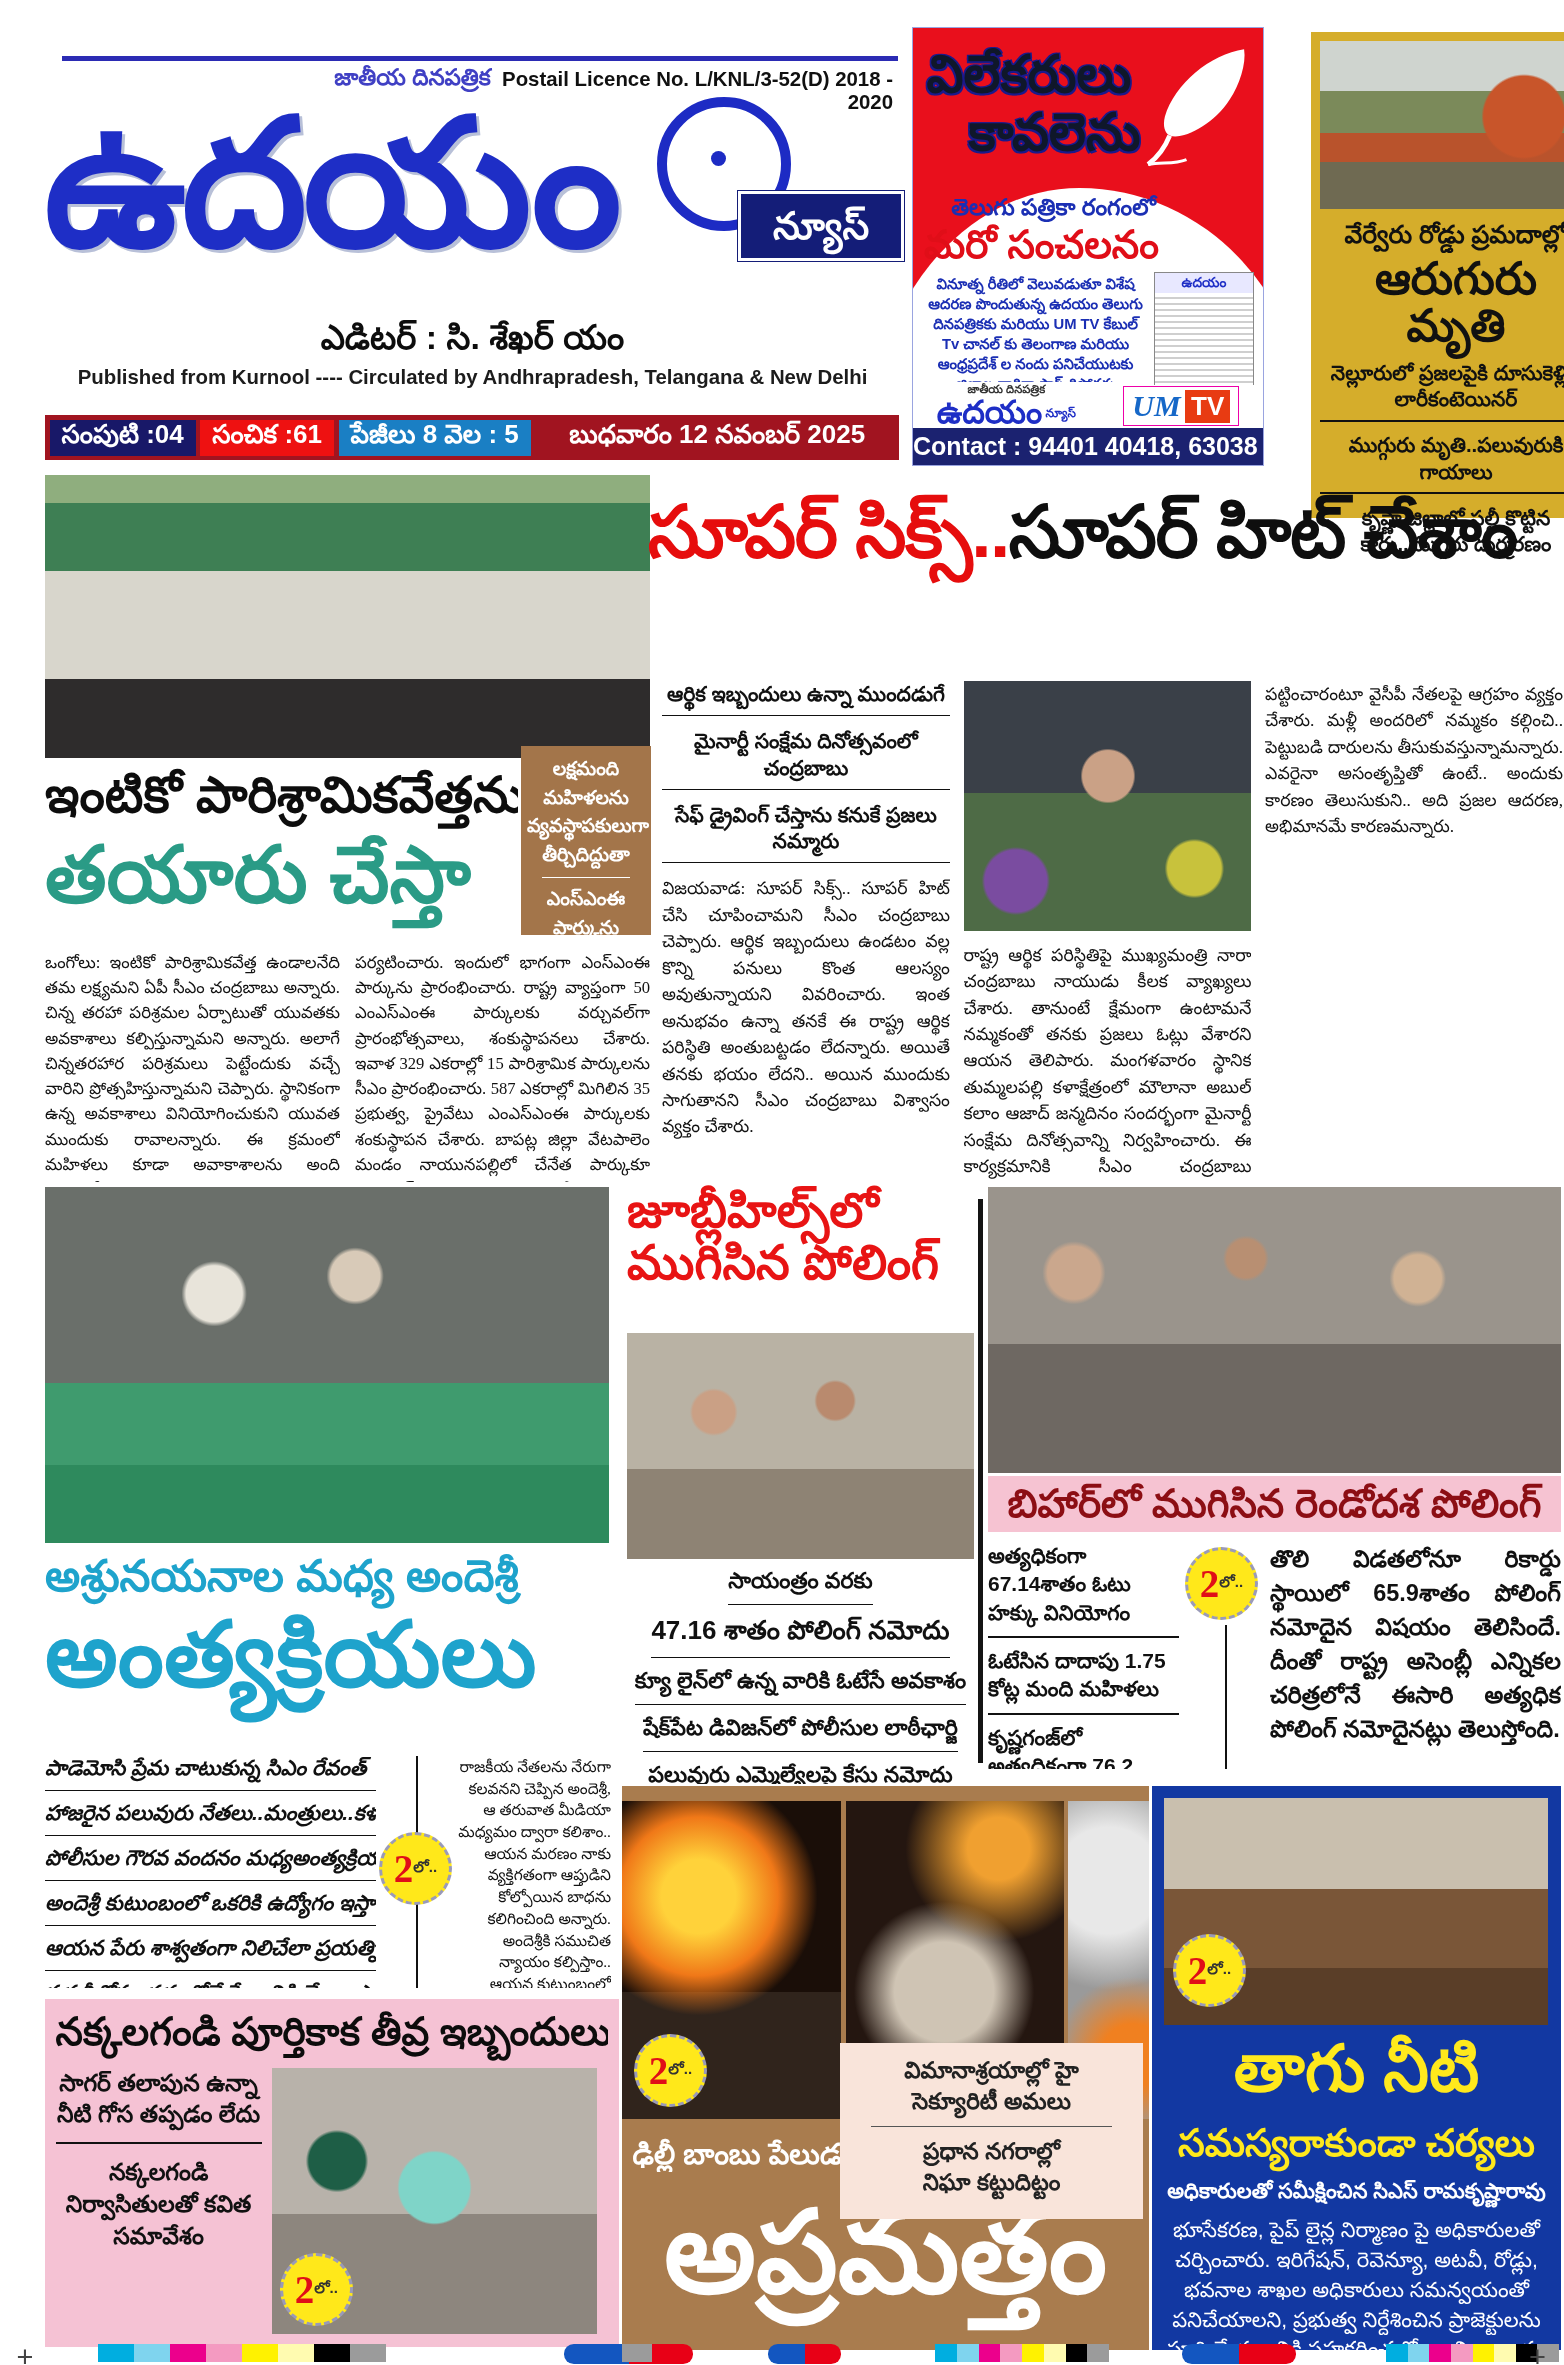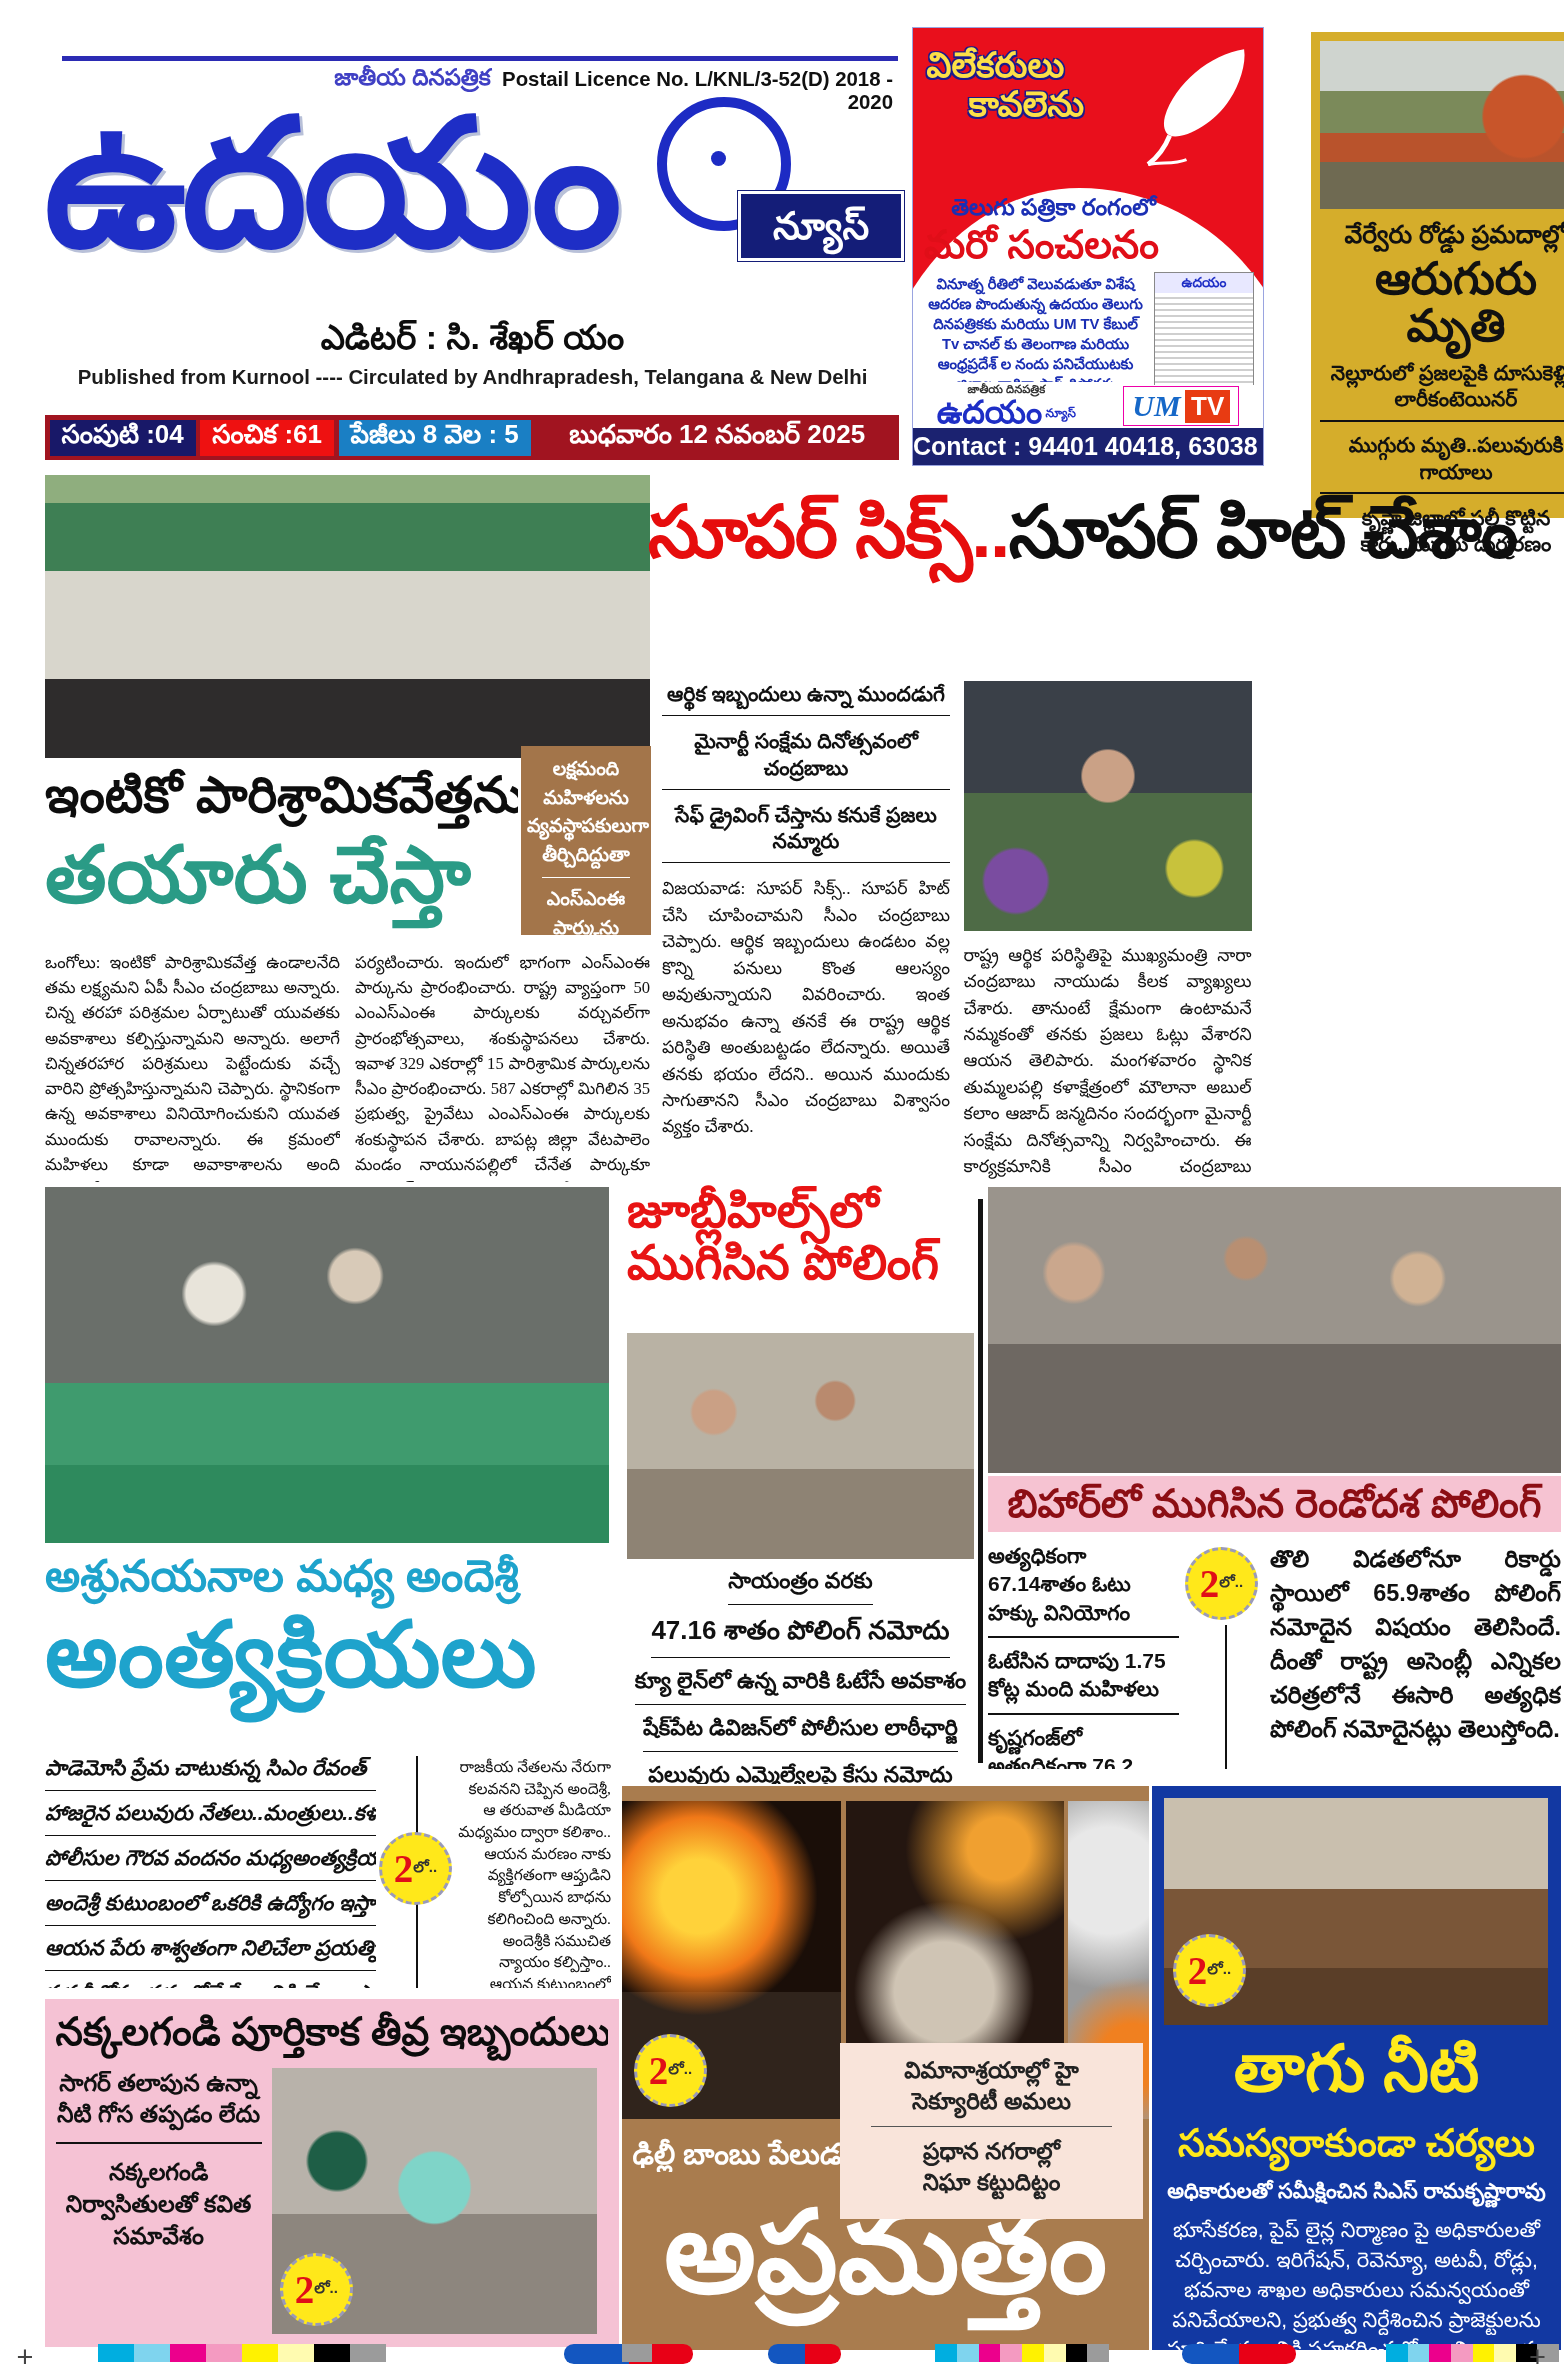--- a/index.html
+++ b/index.html
@@ -25,21 +25,21 @@
   #datebar .seg{height:36px;margin-left:4.5px;display:flex;align-items:center;padding:0 12px;
                 color:#fff;font-size:26px;font-weight:bold;white-space:nowrap;overflow:hidden;}
   #seg-vol{background:#181868;}
   #seg-issue{background:#ee1111;}
   #seg-pages{background:#1a7fc4;}
   #seg-date{flex:1;text-align:center;justify-content:center;font-size:30px;background:transparent;}
 
   
   #ad{left:912px;top:27px;width:350px;height:437px;background:#e90f1c;overflow:hidden;border:1.5px solid #9aa4e0;}
   #ad-white{position:absolute;left:-45px;top:160px;width:441px;height:276px;background:#ffffff;border-radius:48% 52% 0 0/95% 90% 0 0;}
-  #ad-t1{left:13.6px;top:16.6px;width:227px;font-size:35px;line-height:1.12;font-weight:800;color:#fde047;
+  #ad-t1{left:13.6px;top:16.6px;width:227px;font-size:52px;line-height:1.12;font-weight:800;color:#0f172a;
          text-shadow:-1.5px -1.5px 0 #1a1a8c,1.5px -1.5px 0 #1a1a8c,-1.5px 1.5px 0 #1a1a8c,1.5px 1.5px 0 #1a1a8c;}
   #ad-t1 .l2{padding-left:42px;display:block;}
   #ad-quill{right:4.5px;top:13.6px;width:121px;height:132px;}
   #ad-l1{left:0;top:166px;width:257px;text-align:center;font-size:23px;font-weight:bold;color:#1b2fb4;z-index:2;padding-left:12px;}
   #ad-l2{left:0;top:195px;width:257px;text-align:center;font-size:39px;font-weight:800;color:#e00e18;z-index:2;}
   #ad-body{left:10.6px;top:247px;width:224px;height:107px;font-size:14.8px;line-height:1.35;font-weight:bold;
            color:#1b2fb4;text-align:center;z-index:2;overflow:hidden;}
   #ad-mini{right:9px;top:244px;width:98px;height:114px;background:#fff;border:1.5px solid #888;z-index:2;overflow:hidden;}
   #ad-mini .mast{height:19.7px;background:#e8e8ff;color:#1e2ec6;font-size:13.6px;font-weight:bold;text-align:center;line-height:19.7px;}
   #ad-mini .cols{height:94px;background:
@@ -287,20 +287,23 @@
     <div class="mcol" id="mcol1">
       <div class="subhead">ఆర్థిక ఇబ్బందులు ఉన్నా ముందడుగే</div>
       <div class="subhead">మైనార్టీ సంక్షేమ దినోత్సవంలో చంద్రబాబు</div>
       <div class="subhead">సేఫ్ డ్రైవింగ్ చేస్తాను కనుకే ప్రజలు నమ్మారు</div>
       <div class="bodytxt">విజయవాడ: సూపర్ సిక్స్.. సూపర్ హిట్ చేసి చూపించామని సీఎం చంద్రబాబు చెప్పారు. ఆర్థిక ఇబ్బందులు ఉండటం వల్ల కొన్ని పనులు కొంత ఆలస్యం అవుతున్నాయని వివరించారు. ఇంత అనుభవం ఉన్నా తనకే ఈ రాష్ట్ర ఆర్థిక పరిస్థితి అంతుబట్టడం లేదన్నారు. అయితే తనకు భయం లేదని.. అయిన ముందుకు సాగుతానని సీఎం చంద్రబాబు విశ్వాసం వ్యక్తం చేశారు.</div>
     </div>
     <div class="mcol" id="mcol2">
       <div id="cb-photo"></div>
       <div class="bodytxt">రాష్ట్ర ఆర్థిక పరిస్థితిపై ముఖ్యమంత్రి నారా చంద్రబాబు నాయుడు కీలక వ్యాఖ్యలు చేశారు. తానుంటే క్షేమంగా ఉంటామనే నమ్మకంతో తనకు ప్రజలు ఓట్లు వేశారని ఆయన తెలిపారు. మంగళవారం స్థానిక తుమ్మలపల్లి కళాక్షేత్రంలో మౌలానా అబుల్ కలాం ఆజాద్ జన్మదినం సందర్భంగా మైనార్టీ సంక్షేమ దినోత్సవాన్ని నిర్వహించారు. ఈ కార్యక్రమానికి సీఎం చంద్రబాబు హాజరయ్యారు.</div>
     </div>
+    <div class="mcol" id="mcol3">
+      <div class="bodytxt">పట్టించారంటూ వైసీపీ నేతలపై ఆగ్రహం వ్యక్తం చేశారు. మళ్లీ అందరిలో నమ్మకం కల్గించి.. పెట్టుబడి దారులను తీసుకువస్తున్నామన్నారు. ఎవరైనా అసంతృప్తితో ఉంటే.. అందుకు కారణం తెలుసుకుని.. అది ప్రజల ఆదరణ, అభిమానమే కారణమన్నారు.</div>
+    </div>
   </div>
 
   <div class="abs" id="sidebar-brown">
     <div class="preline">లక్షమంది
 మహిళలను
 వ్యవస్థాపకులుగా
 తీర్చిదిద్దుతా</div>
     <div class="div"></div>
     <div class="preline">ఎంస్ఎంఈ
 పార్కును

